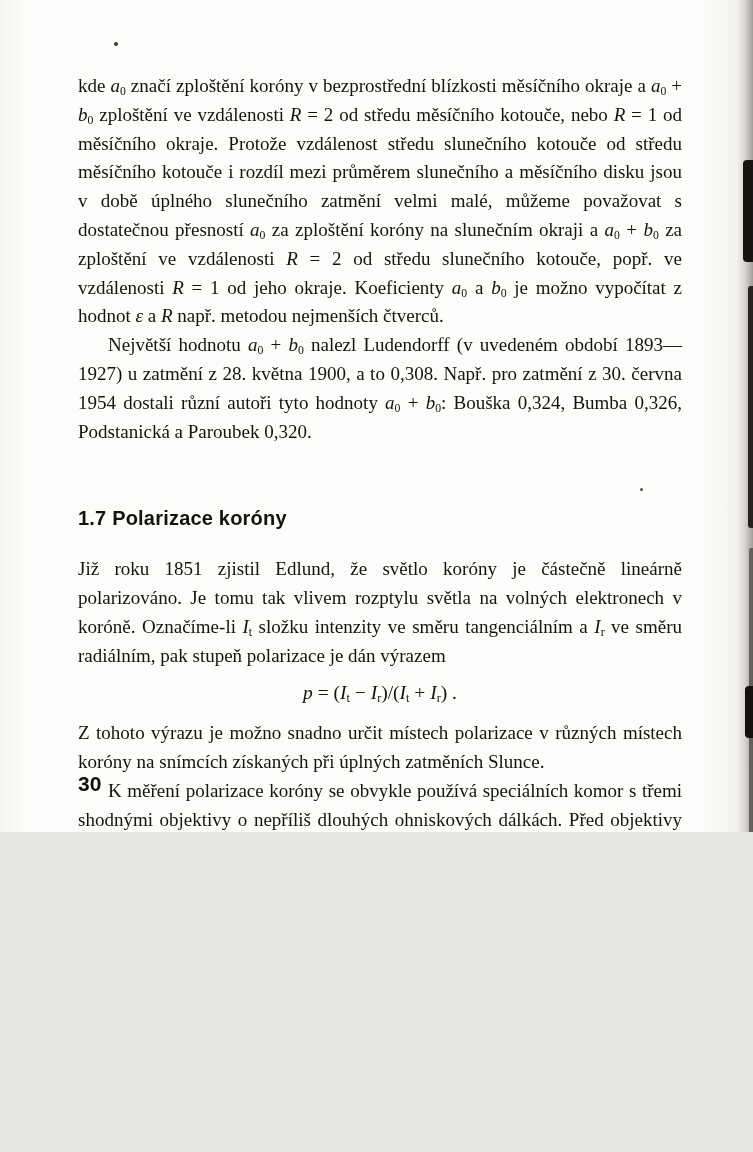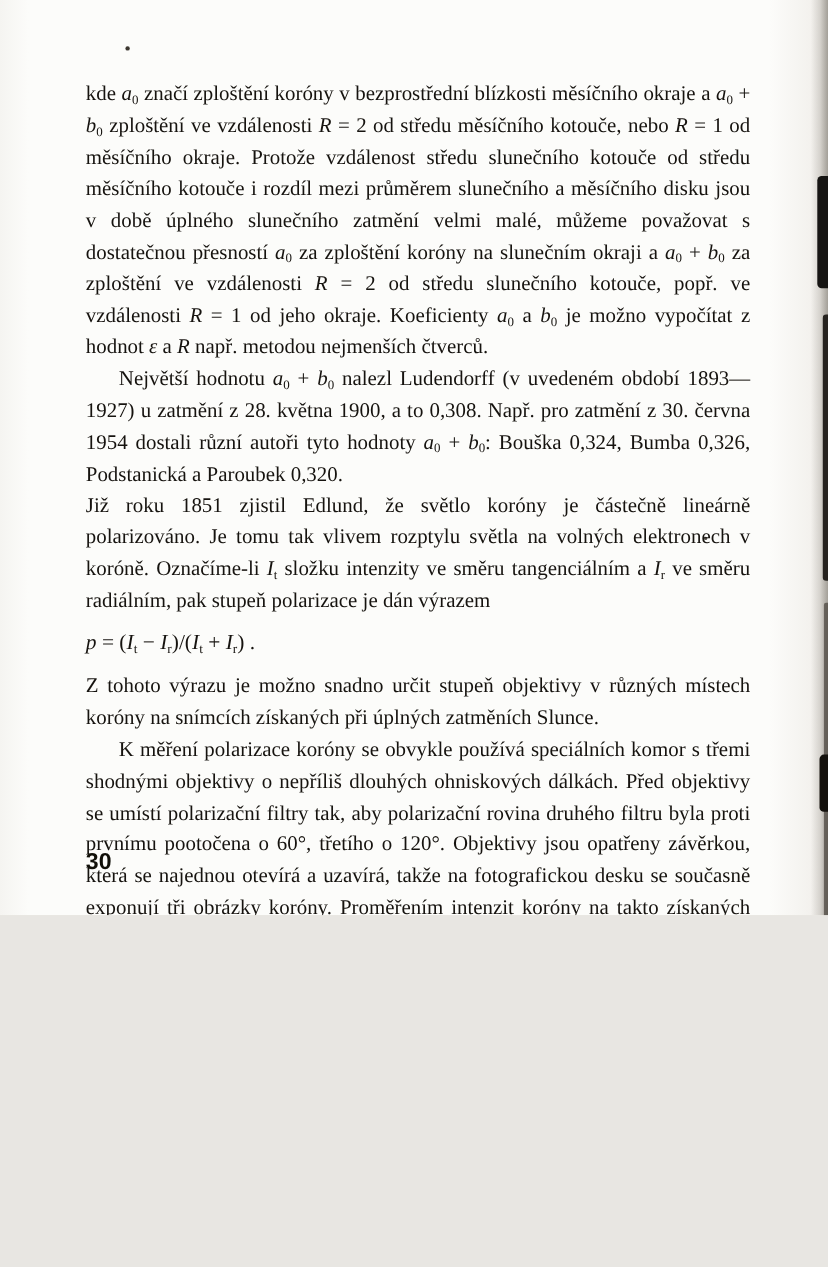--- a/index.html
+++ b/index.html
@@ -28,21 +28,21 @@
   sub { font-size: 0.62em; vertical-align: -0.28em; line-height: 0; }
   .heading {
     font-family: "Liberation Sans", sans-serif;
     font-weight: bold;
     font-size: 20px;
     margin: 58px 0 22px 0;
     text-align: left;
     letter-spacing: 0.2px;
   }
   .equation {
-    text-align: left;
+    text-align: center;
     margin: 9px 0 11px 0;
     font-size: 19.5px;
   }
   .page-number {
     position: absolute;
     left: 78px;
     bottom: 36px;
     font-family: "Liberation Sans", sans-serif;
     font-weight: bold;
     font-size: 21px;
@@ -75,26 +75,27 @@
 
   <span class="speck"></span>
   <span class="speck-2"></span>
 
   <main class="text-block">
 
     <p class="para">kde <i>a</i><sub>0</sub> značí zploštění koróny v bezprostřední blízkosti měsíčního okraje a <i>a</i><sub>0</sub> + <i>b</i><sub>0</sub> zploštění ve vzdálenosti <i>R</i> = 2 od středu měsíčního kotouče, nebo <i>R</i> = 1 od měsíčního okraje. Protože vzdálenost středu slunečního kotouče od středu měsíčního kotouče i rozdíl mezi průměrem slunečního a měsíčního disku jsou v době úplného slunečního zatmění velmi malé, můžeme považovat s dostatečnou přesností <i>a</i><sub>0</sub> za zploštění koróny na slunečním okraji a <i>a</i><sub>0</sub> + <i>b</i><sub>0</sub> za zploštění ve vzdálenosti <i>R</i> = 2 od středu slunečního kotouče, popř. ve vzdálenosti <i>R</i> = 1 od jeho okraje. Koeficienty <i>a</i><sub>0</sub> a <i>b</i><sub>0</sub> je možno vypočítat z hodnot <i>ε</i> a <i>R</i> např. metodou nejmenších čtverců.</p>
 
     <p class="para indent">Největší hodnotu <i>a</i><sub>0</sub> + <i>b</i><sub>0</sub> nalezl Ludendorff (v uvedeném období 1893—1927) u zatmění z 28. května 1900, a to 0,308. Např. pro zatmění z 30. června 1954 dostali různí autoři tyto hodnoty <i>a</i><sub>0</sub> + <i>b</i><sub>0</sub>: Bouška 0,324, Bumba 0,326, Podstanická a Paroubek 0,320.</p>
 
+    <h2 class="heading">1.7 Polarizace koróny</h2>
 
     <p class="para">Již roku 1851 zjistil Edlund, že světlo koróny je částečně lineárně polarizováno. Je tomu tak vlivem rozptylu světla na volných elektronech v koróně. Označíme-li <i>I</i><sub>t</sub> složku intenzity ve směru tangenciálním a <i>I</i><sub>r</sub> ve směru radiálním, pak stupeň polarizace je dán výrazem</p>
 
     <div class="equation"><i>p</i> = (<i>I</i><sub>t</sub> − <i>I</i><sub>r</sub>)/(<i>I</i><sub>t</sub> + <i>I</i><sub>r</sub>) .</div>
 
-    <p class="para">Z tohoto výrazu je možno snadno určit stupeň objektivy v různých místech koróny na snímcích získaných při úplných zatměních Slunce.</p>
+    <p class="para">Z tohoto výrazu je možno snadno určit místech polarizace v různých místech koróny na snímcích získaných při úplných zatměních Slunce.</p>
 
     <p class="para indent">K měření polarizace koróny se obvykle používá speciálních komor s třemi shodnými objektivy o nepříliš dlouhých ohniskových dálkách. Před objektivy se umístí polarizační filtry tak, aby polarizační rovina druhého filtru byla proti prvnímu pootočena o 60°, třetího o 120°. Objektivy jsou opatřeny závěrkou, která se najednou otevírá a uzavírá, takže na fotografickou desku se současně exponují tři obrázky koróny. Proměřením intenzit koróny na takto získaných negativech je pak možno určit nejen stupeň polarizace,</p>
 
   </main>
 
   <div class="page-number">30</div>
 
   <div class="edge-strip"></div>
   <div class="scan-mark mark-a"></div>
   <div class="scan-mark mark-b"></div>

